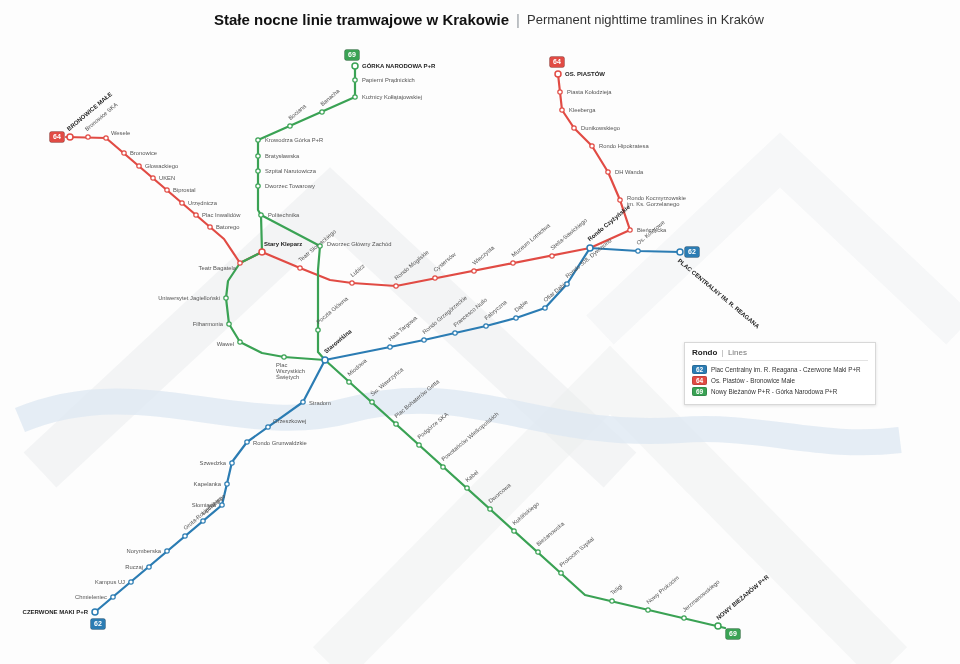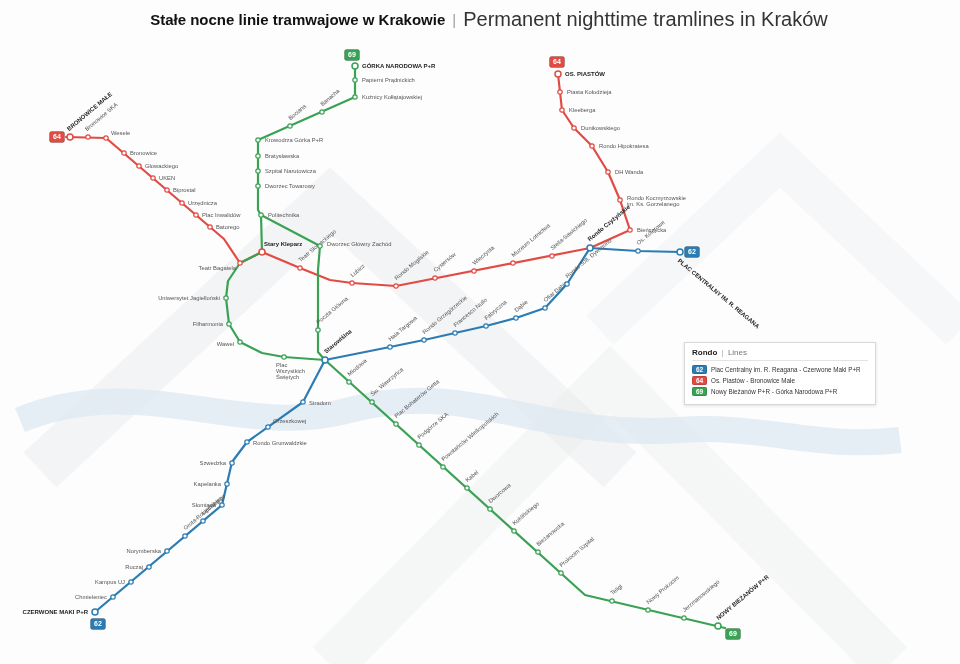--- a/index.html
+++ b/index.html
@@ -5,21 +5,21 @@
   html,body{margin:0;padding:0;}
   body{width:960px;height:664px;position:relative;background:#fdfdfd;overflow:hidden;
        font-family:"Liberation Sans",sans-serif;}
   #stage{position:absolute;inset:0;width:960px;height:664px;}
   #map-svg{position:absolute;top:0;left:0;width:960px;height:664px;}
 
   .titlebar{position:absolute;top:0;left:9px;width:100%;height:38px;display:flex;
             align-items:center;justify-content:center;background:transparent;z-index:5;}
   .t-pl{font-weight:bold;font-size:15px;color:#111;}
   .t-sep{color:#9aa0a6;margin:0 7px;font-size:15px;font-weight:300;}
-  .t-en{font-size:20px;color:#333;}
+  .t-en{font-size:13px;color:#333;}
 
   .legend{position:absolute;left:684px;top:342px;width:176px;background:#ffffff;
           border:1px solid #d8d8d8;box-shadow:0 1px 3px rgba(0,0,0,.12);
           padding:5px 7px 6px;z-index:4;}
   .lg-title{font-size:8px;border-bottom:1px solid #e3e3e3;padding-bottom:3px;margin-bottom:4px;}
   .lg-t-pl{font-weight:bold;color:#222;}
   .lg-t-sep{color:#aaa;margin:0 2px;}
   .lg-t-en{color:#777;text-align:center;}
   .lg-row{display:flex;align-items:center;gap:4px;margin:2px 0;}
   .lg-badge{min-width:13px;height:9px;border-radius:2px;color:#fff;font-size:6.5px;

